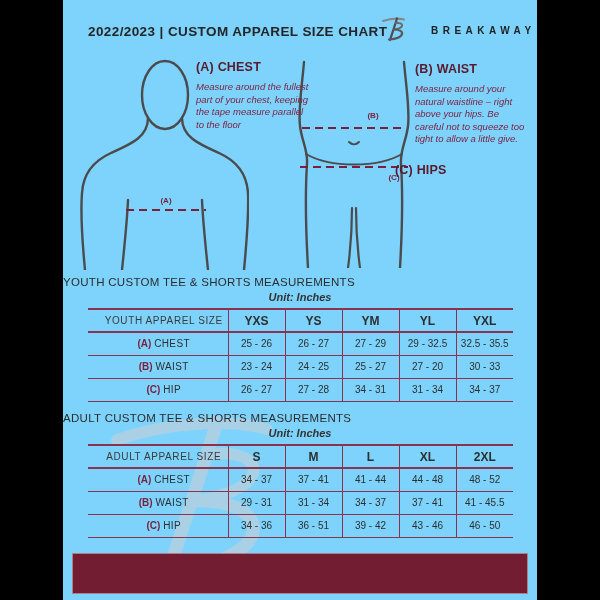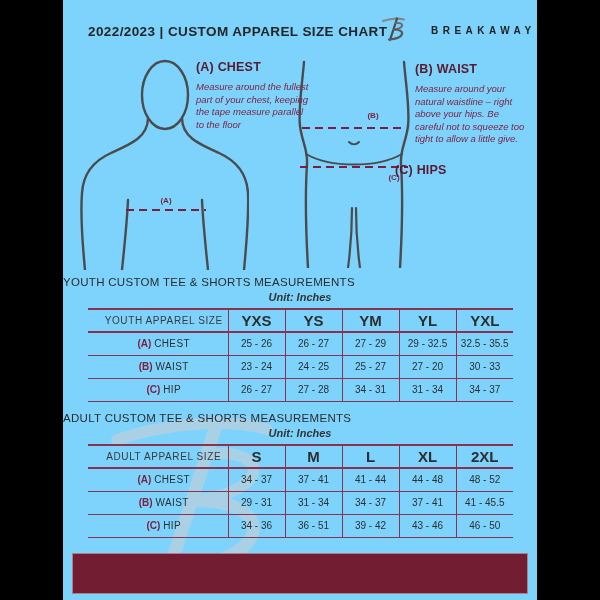--- a/index.html
+++ b/index.html
@@ -22,21 +22,21 @@
   .sec-title { position:absolute; font-size:12.5px; font-weight:bold; color:#591a2e; letter-spacing:0.2px; }
   .sec-text { position:absolute; font-size:9.5px; font-style:italic; color:#7d2342; line-height:1.32; width:113px; }
 
   
   .tbl-title { position:absolute; width:438px; text-align:left; font-size:11.5px; font-weight:normal; color:#2c2c2e; letter-spacing:0.3px; }
   .tbl-unit { position:absolute; width:474px; text-align:center; font-size:11px; font-style:italic; font-weight:bold; color:#333; }
   .size-table { position:absolute; left:25px; width:425px; border-collapse:collapse; table-layout:fixed; border-top:2px solid #8a3350; z-index:2; }
   .size-table td { height:23px; border-bottom:1px solid #8a3350; font-size:10px; color:#2e2e30; text-align:center; vertical-align:middle; }
   .size-table td + td { border-left:1px solid #8a3350; }
   .size-table td.lbl { text-align:center; padding-left:12px; }
-  .size-table tr.hdr td { font-weight:bold; font-size:15px; border-bottom:2px solid #8a3350; }
+  .size-table tr.hdr td { font-weight:bold; font-size:12px; border-bottom:2px solid #8a3350; }
   .size-table tr.hdr td.lbl { font-weight:normal; font-size:10px; letter-spacing:0.6px; color:#3a3a3c; }
   .row-prefix { color:#7a1f3d; font-weight:bold; }
   .row-label { color:#2e2e30; letter-spacing:0.4px; }
 
   .watermark { position:absolute; left:25px; top:390px; z-index:0; opacity:0.55; }
 
   .footer-bar { position:absolute; left:9px; top:553px; width:456px; height:41px; background:#731d33; border:1px solid #a9818d; z-index:3; }
 </style>
 </head>
 <body>

